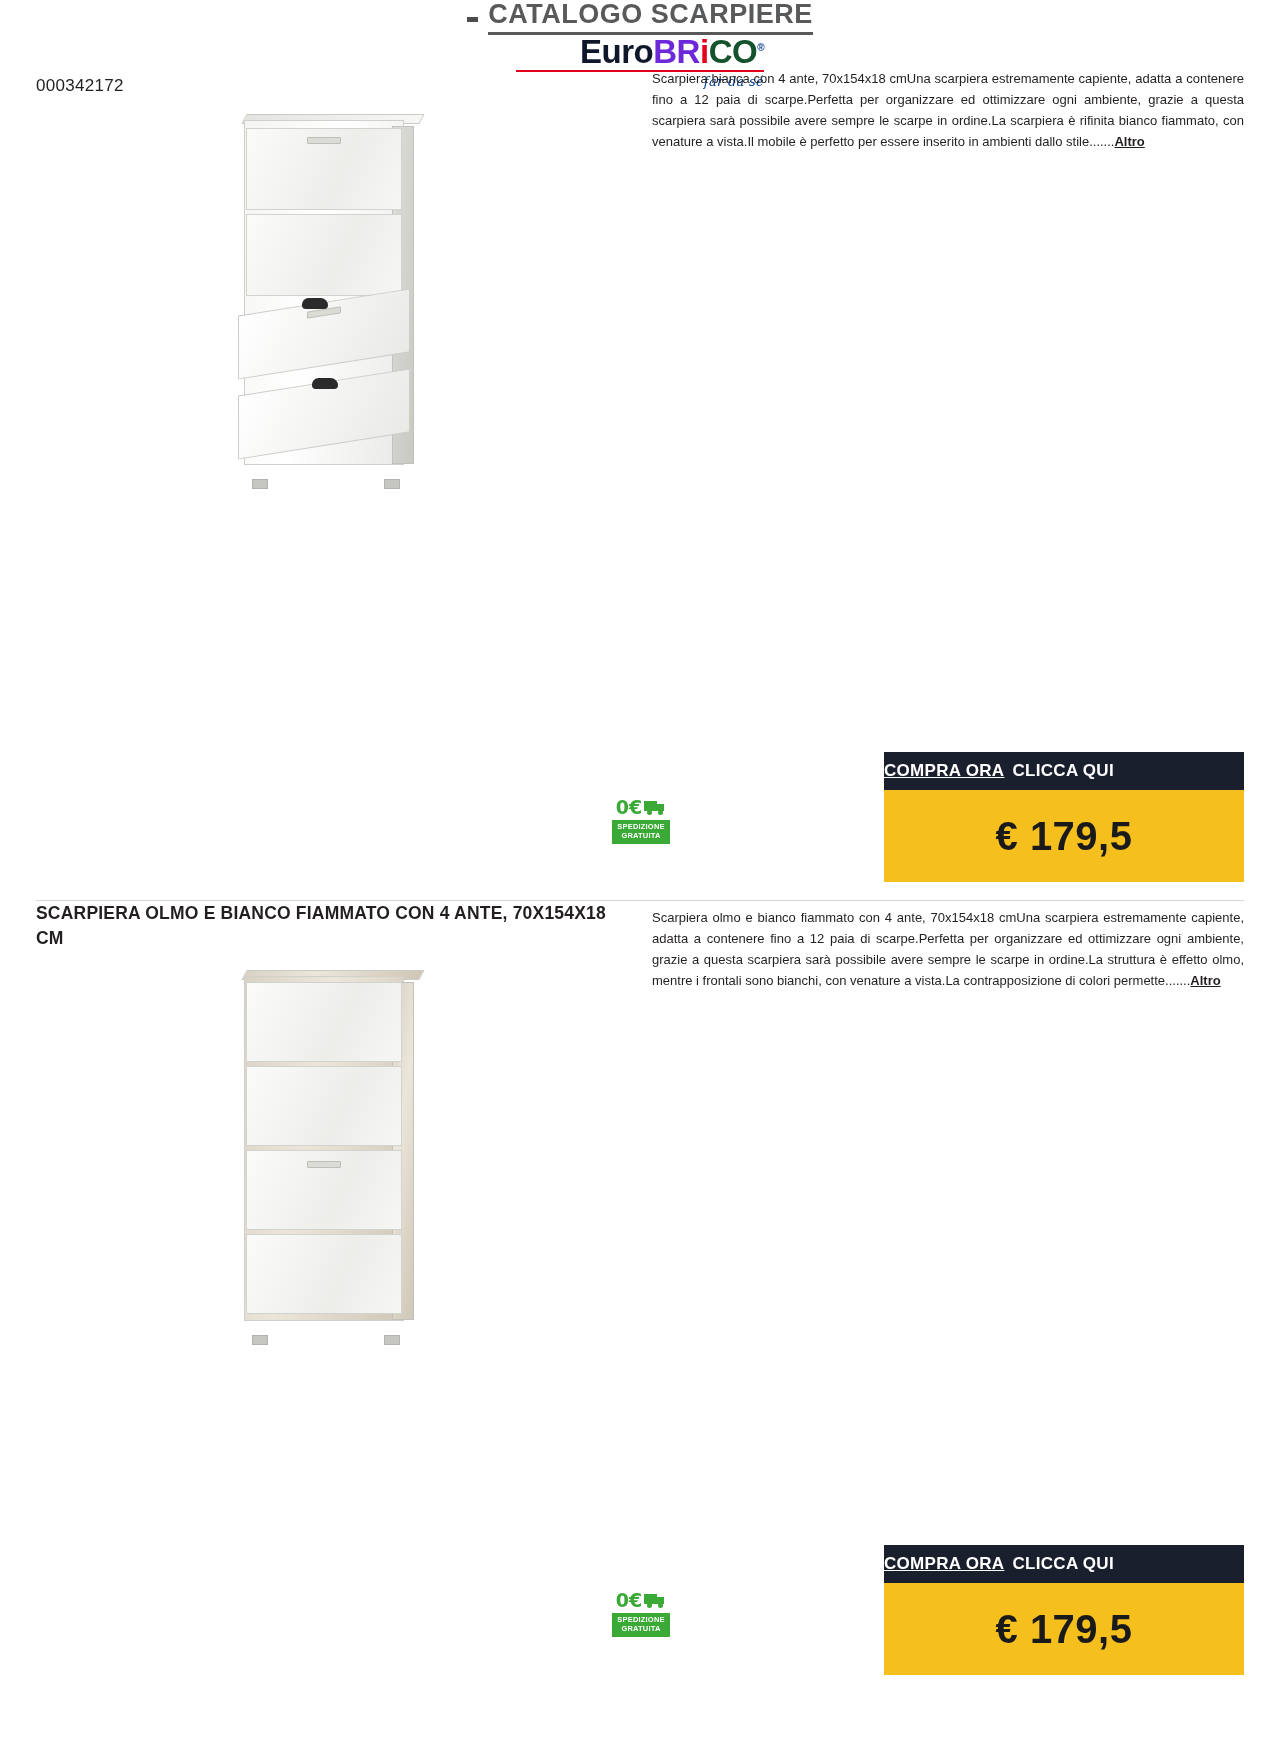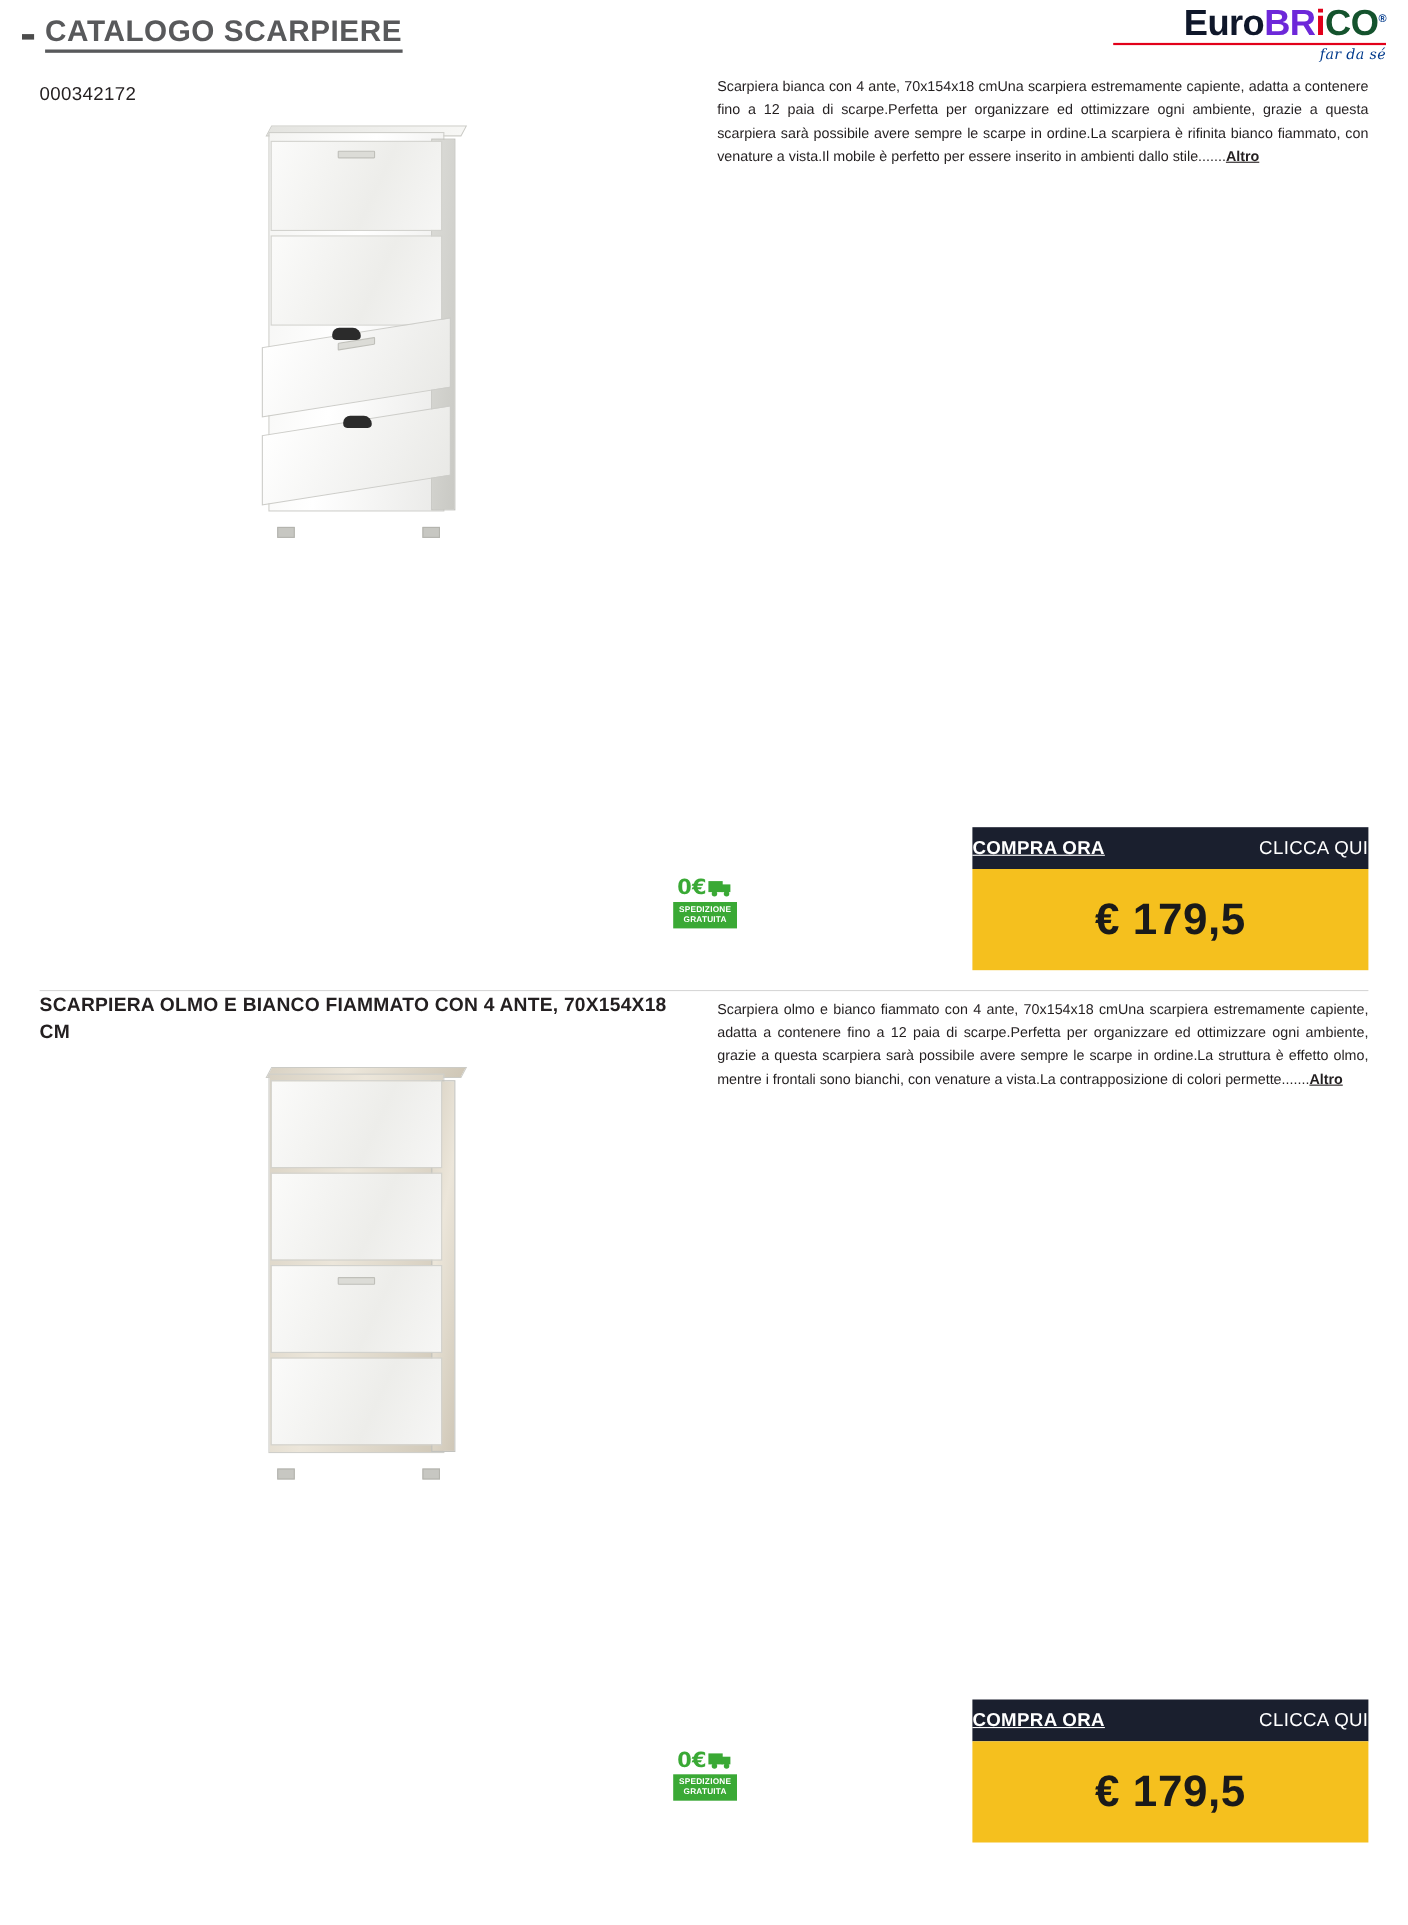--- a/index.html
+++ b/index.html
@@ -14,24 +14,25 @@
     width: 1280px;
     height: 1750px;
     background: #ffffff;
     overflow: hidden;
   }
 
   
   .header {
     position: relative;
     height: 62px;
-    padding: 0 20px;
+    padding: 0 36px;
     display: flex;
     align-items: center;
     justify-content: space-between;
+    flex-direction: column;
   }
   .header-left {
     display: flex;
     align-items: center;
     gap: 10px;
   }
   .header-bullet {
     width: 11px;
     height: 5px;
     background: #4c4c4c;
@@ -286,28 +287,28 @@
     position: absolute;
     width: 360px;
     right: 0;
   }
   .price-header {
     background: #1a1f2e;
     color: #ffffff;
     height: 38px;
     display: flex;
     align-items: center;
-    justify-content: space-between;
+    justify-content: flex-start;
     gap: 8px;
     font-size: 17px;
     font-weight: bold;
     letter-spacing: 0.3px;
   }
   .compra-ora { text-decoration: underline; font-weight: 600; }
-  .clicca-qui { font-weight: normal; margin-left: 44px; }
+  .clicca-qui { font-weight: bold; }
   .price-amount {
     background: #f5c01e;
     height: 92px;
     display: flex;
     align-items: center;
     justify-content: center;
     font-size: 40px;
     font-weight: bold;
     color: #1a1a1a;
     letter-spacing: 0.5px;

